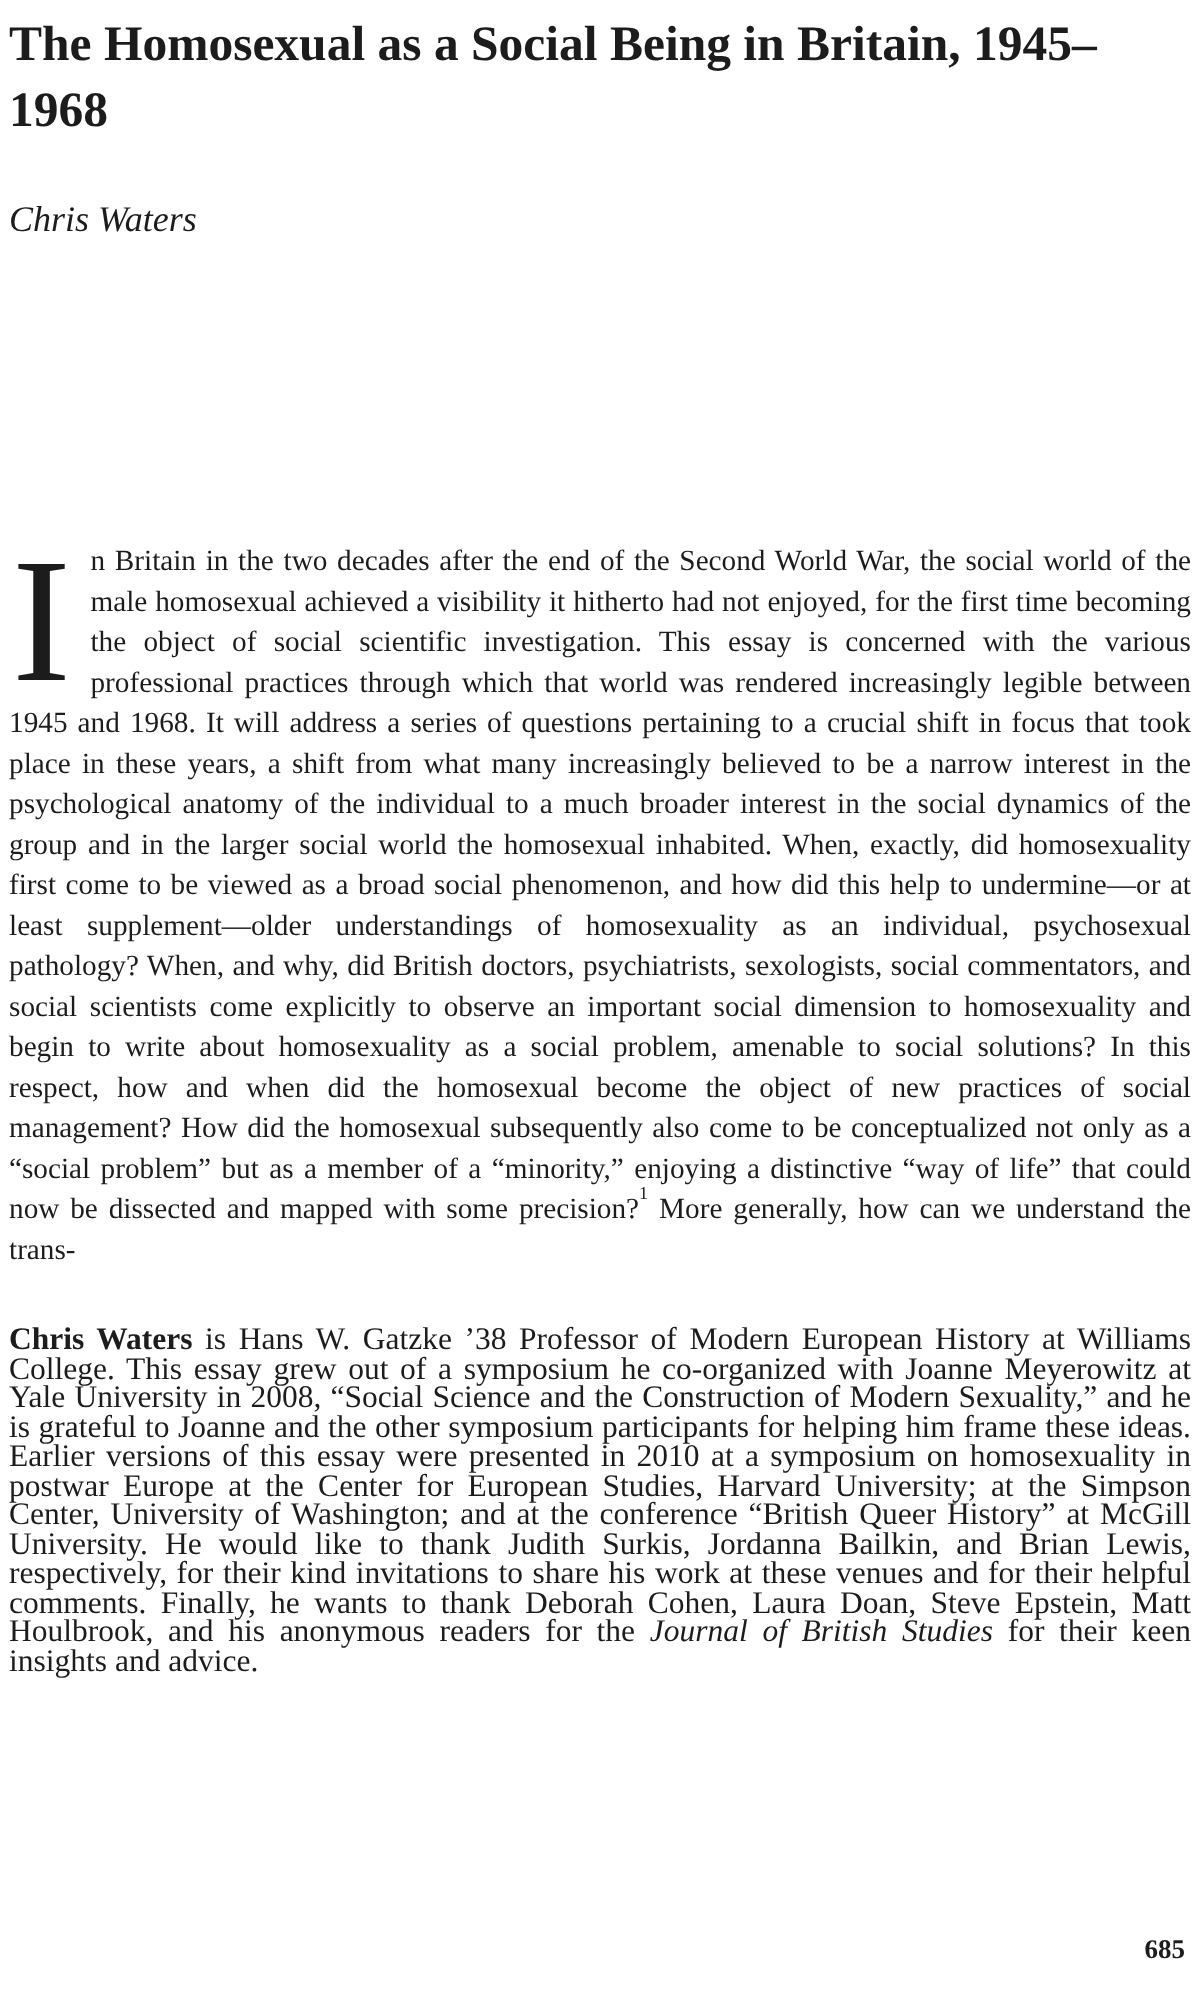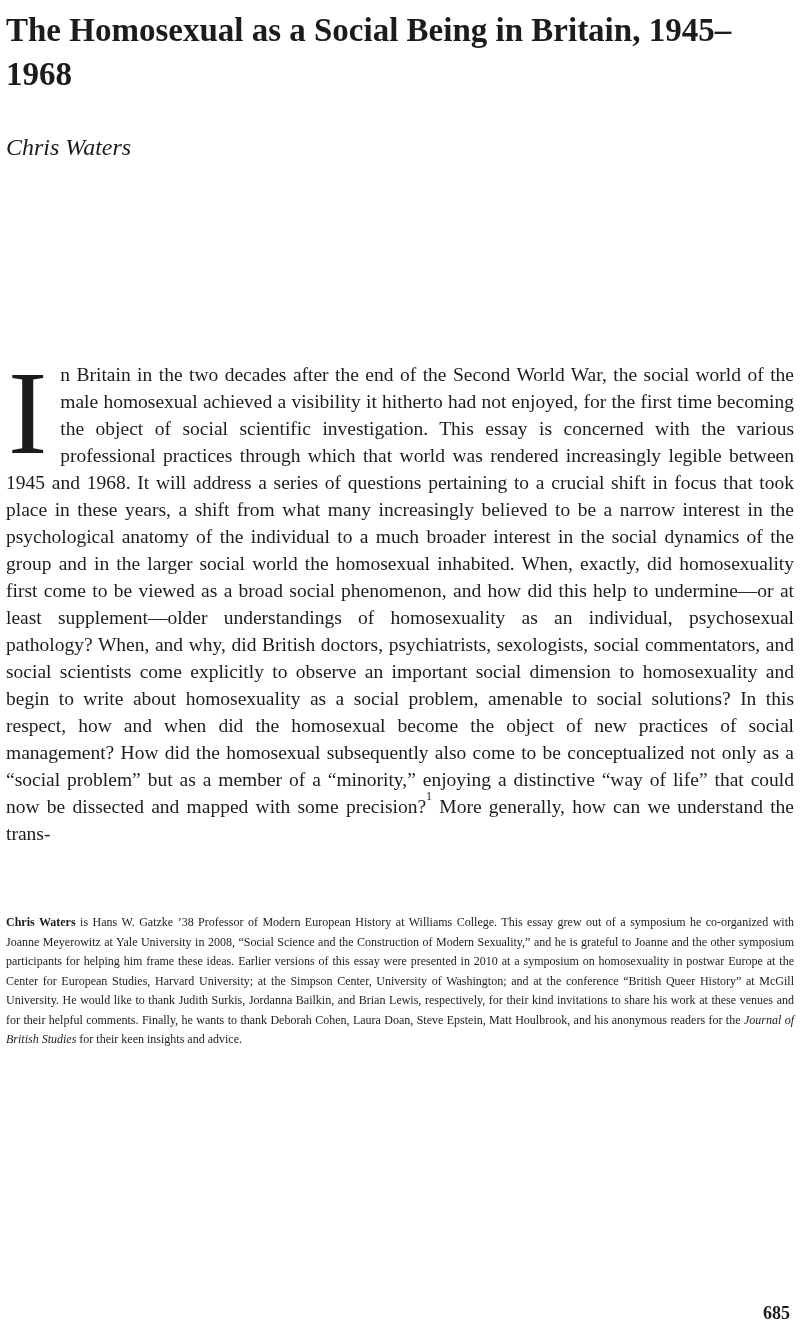--- a/index.html
+++ b/index.html
@@ -44,43 +44,43 @@
     padding: 4px 13px 0 2px;
     font-weight: 400;
   }
   sup.fnref {
     font-size: 62%;
     line-height: 0;
     position: relative;
     top: -0.45em;
   }
   .bio {
-    margin-top: 66px;
-    font-size: 12px;
+    margin-top: 36px;
+    font-size: 21px;
     line-height: 19.5px;
     text-align: justify;
   }
   .bio .bio-name { font-weight: bold; }
   .footnote {
     margin: 0;
     font-size: 16.5px;
     line-height: 19.5px;
     text-align: justify;
     text-indent: 20px;
   }
   .imprint {
     margin-top: 14px;
     font-size: 16.5px;
     line-height: 22px;
   }
   .imprint .journal-name { font-style: italic; }
   .page-number {
     position: absolute;
     right: 10px;
-    bottom: 10px;
+    bottom: 24px;
     font-size: 18px;
     font-weight: bold;
     font-family: Liberation Serif, serif;
   }
 </style>
 </head>
 <body>
 
 <div class="page">
 

